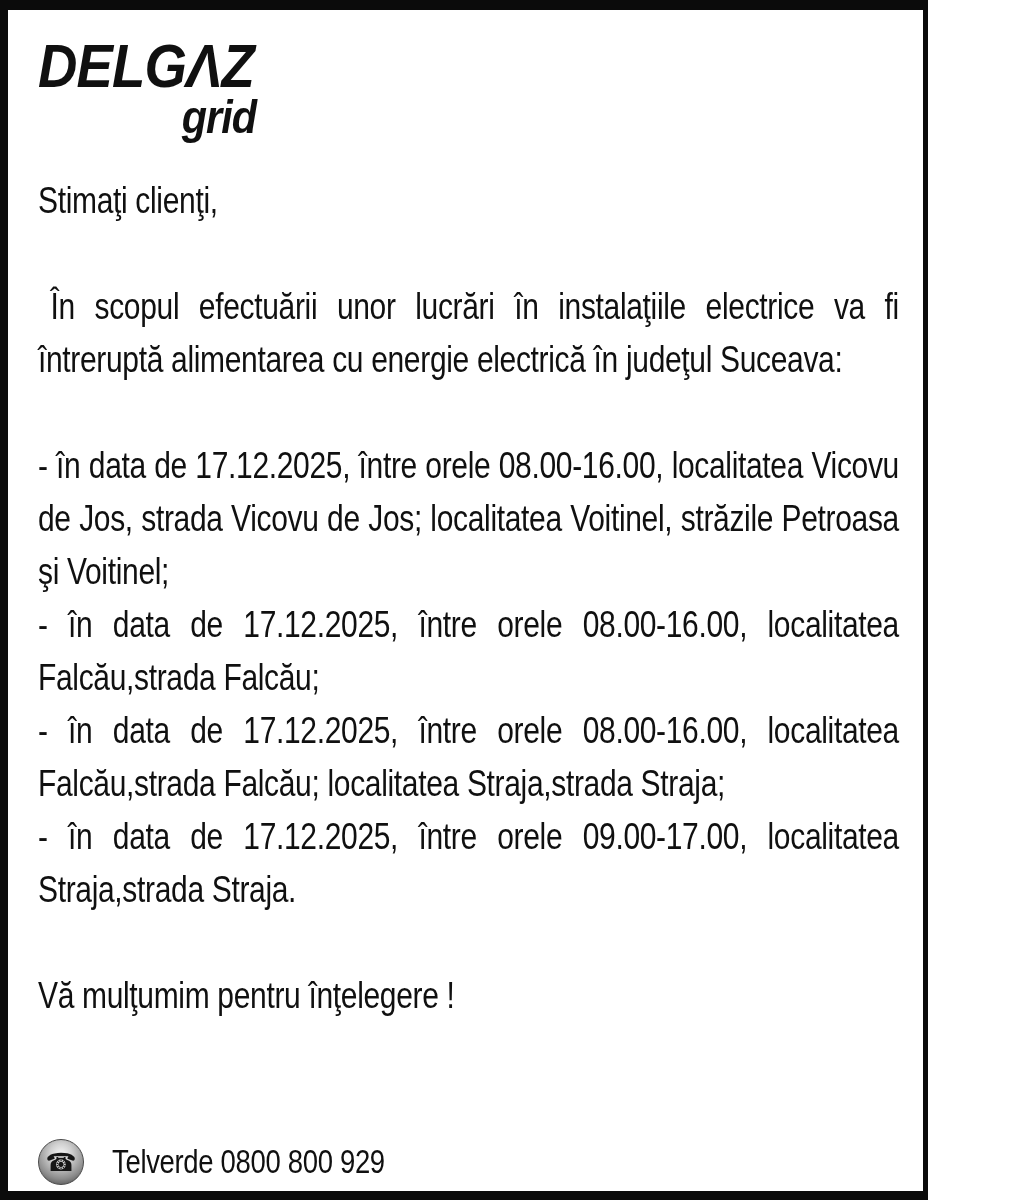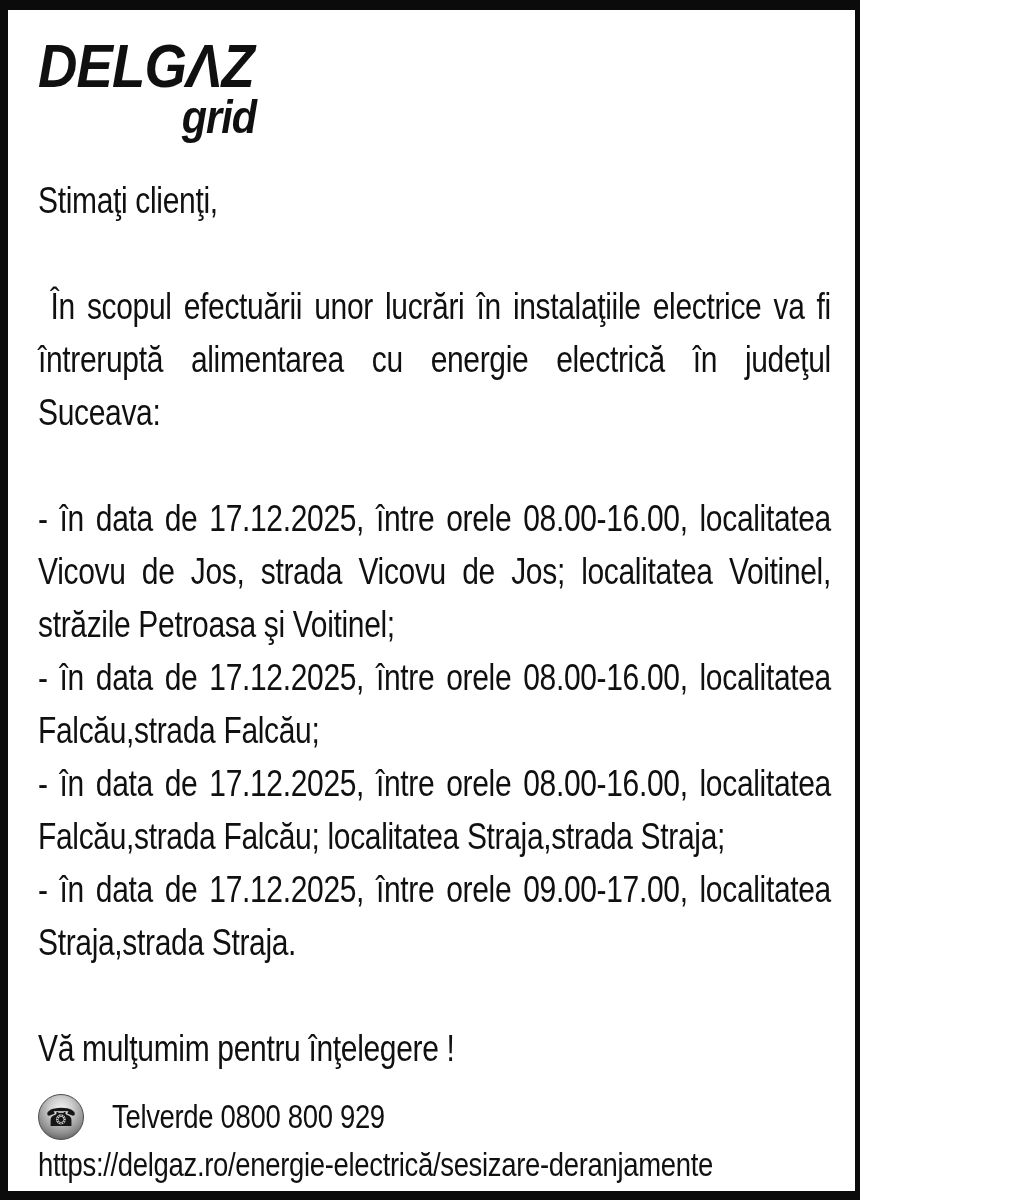--- a/index.html
+++ b/index.html
@@ -6,21 +6,21 @@
   html, body { background: #ffffff; }
   body {
     width: 1021px; height: 1200px;
     font-family: "Liberation Sans", sans-serif;
     color: #101010;
     position: relative;
     overflow: hidden;
   }
   .page {
     position: absolute; left: 0; top: 0;
-    width: 860px; height: 1200px;
+    width: 928px; height: 1200px;
     background: #ffffff;
     border: solid #0b0b0b;
     border-width: 10px 5px 9px 8px;
     padding: 0 24px 0 30px;
   }
 
   
   .condense-block {
     width: 120%;
     transform: scaleX(0.8333);
@@ -142,18 +142,15 @@
   </div>
 
   
   <div class="footer">
     <div class="phone-row">
       <span class="phone-icon">
           <span class="phone-glyph">☎</span>
         </span>
       <span class="phone-text condense-line">Telverde 0800 800 929</span>
     </div>
-    <div class="url-row">
-      <a class="url condense-line" href="#">https://delgaz.ro/energie-electrică/sesizare-deranjamente</a>
-    </div>
   </div>
 
 </div>
 
 </body></html>

